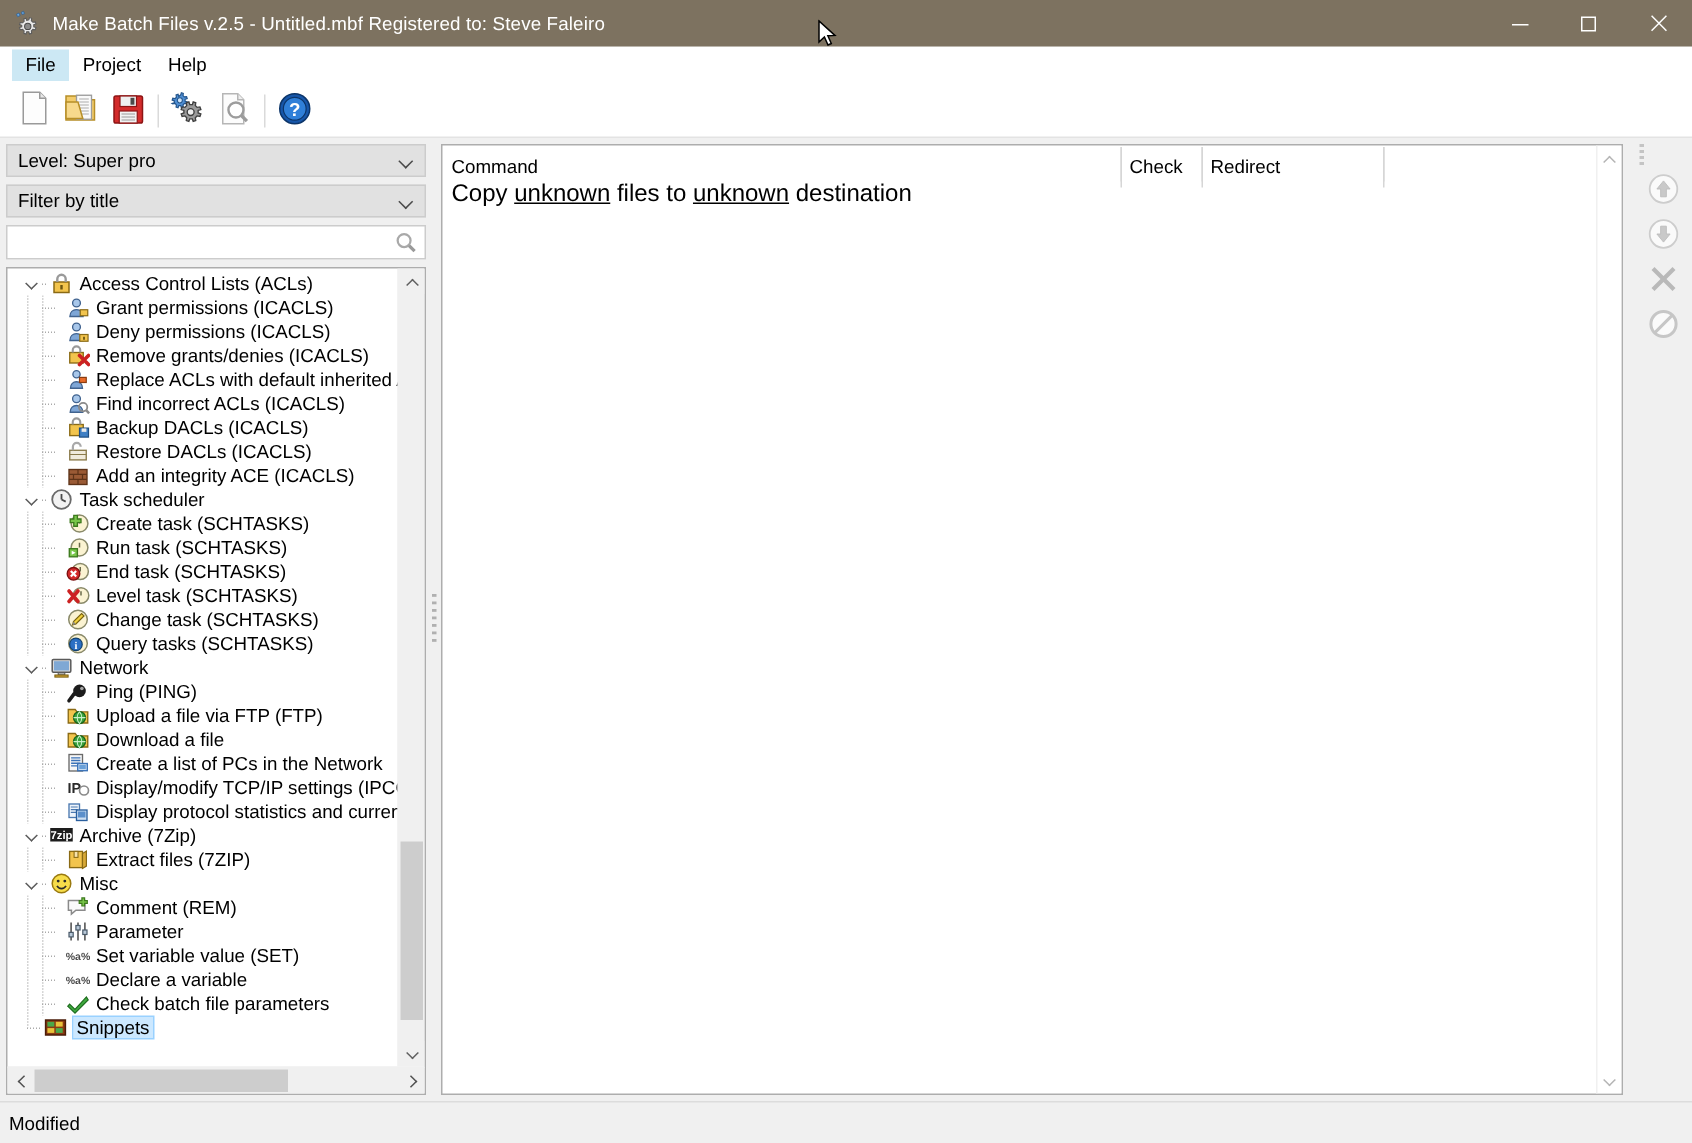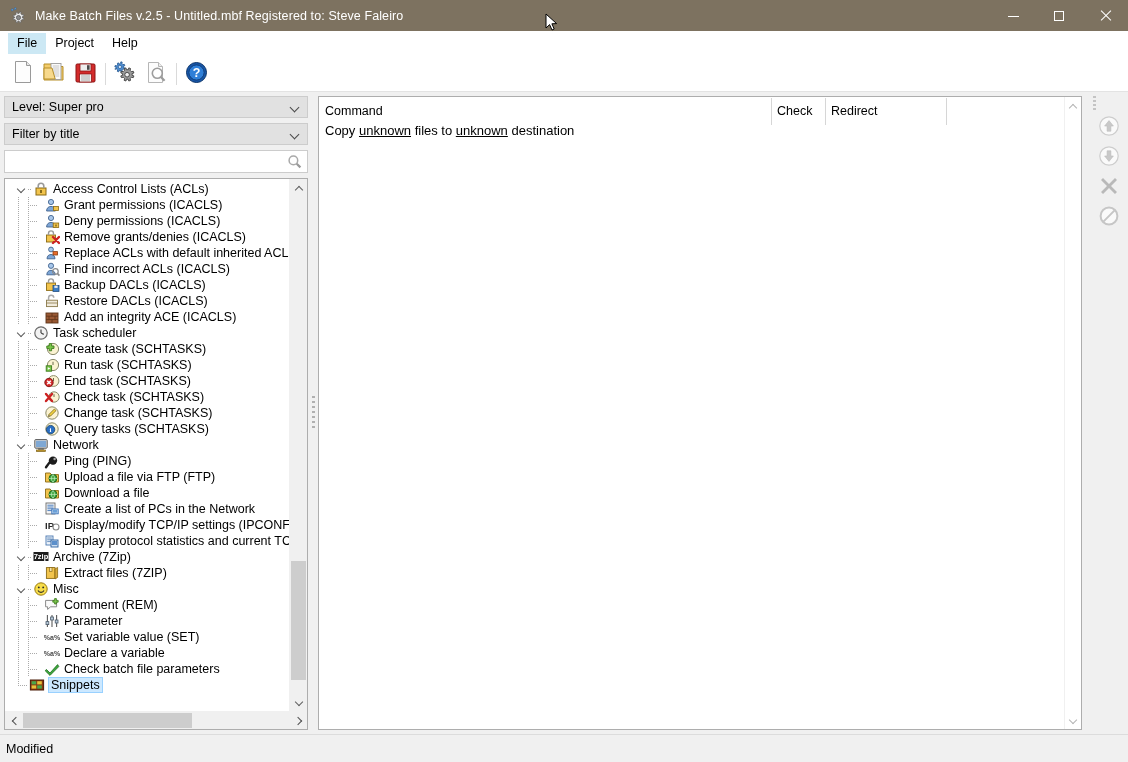--- a/index.html
+++ b/index.html
@@ -128,21 +128,21 @@
     flex: 1 1 auto;
     display: flex;
     position: relative;
     background: #f0f0f0;
     padding: 0;
     min-height: 0;
   }
 
   
   .left-panel {
-    width: 308px;
+    width: 284px;
     flex: 0 0 auto;
     display: flex;
     flex-direction: column;
     padding: 4px 0 0 4px;
     box-sizing: border-box;
   }
   .combo {
     height: 22px;
     background: #e1e1e1;
     border: 1px solid #cccccc;
@@ -422,21 +422,21 @@
     content: "";
     position: absolute;
     left: 0; top: -4px; bottom: -4px;
     width: 1px;
     background: #d6d6d6;
   }
   .grid-row {
     display: flex;
     height: 18px;
     align-items: center;
-    font-size: 13px;
+    font-size: 16px;
   }
   .gr-cell {
     box-sizing: border-box;
     padding-left: 6px;
     flex: 0 0 auto;
     white-space: nowrap;
   }
   .ulink { text-decoration: underline; }
   .vline-col {
     position: absolute;
@@ -827,21 +827,21 @@
               <div class="tnode">
                 <span class="dots"></span>
                 <span class="vline" style="left: 13px;"></span>
                 <span class="ticon">
                   <svg width="16" height="16" viewBox="0 0 16 16">
                     <circle cx="10" cy="8" r="5.2" fill="#fbf3d2" stroke="#8a8a6a" stroke-width="1"></circle>
                     <line x1="10" y1="8" x2="10" y2="5.2" stroke="#6a6a4a" stroke-width="1"></line>
                     <path d="M2 5 L8 12 M8 5 L2 12" stroke="#cc2222" stroke-width="2.4" stroke-linecap="round"></path>
                   </svg>
                 </span>
-                <span class="tlabel">Check task (SCHTASKS)</span>
+                <span class="tlabel">Level task (SCHTASKS)</span>
               </div>
               <div class="tnode">
                 <span class="dots"></span>
                 <span class="vline" style="left: 13px;"></span>
                 <span class="ticon">
                   <svg width="16" height="16" viewBox="0 0 16 16">
                     <circle cx="8" cy="8" r="6.2" fill="#fbf3d2" stroke="#8a8a6a" stroke-width="1"></circle>
                     <path d="M4.4 11.6 L5 9.4 L10.4 4 L12 5.6 L6.6 11 Z" fill="#f2d23f" stroke="#7a6410" stroke-width="0.8"></path>
                     <path d="M4.4 11.6 L5 9.4 L6.6 11 Z" fill="#888"></path>
                   </svg>

